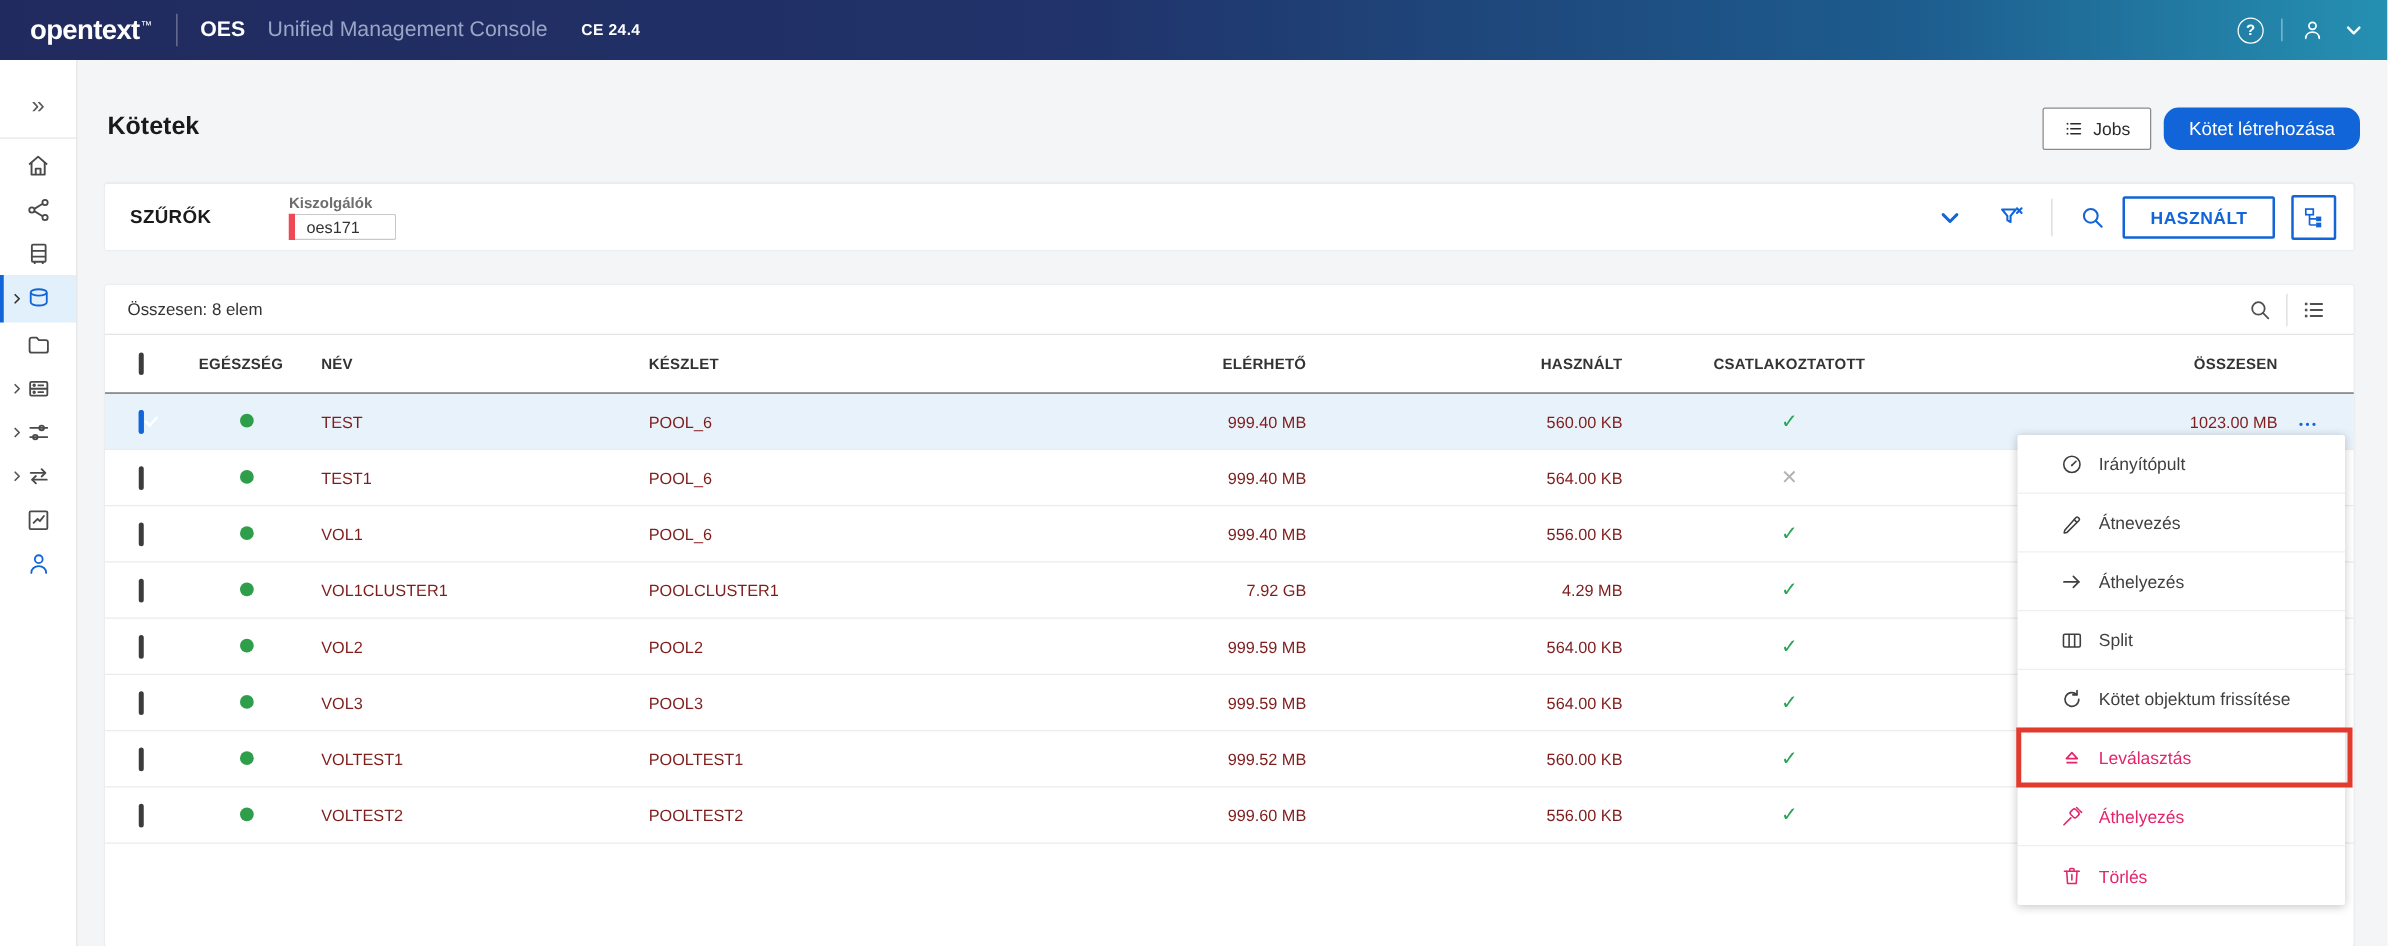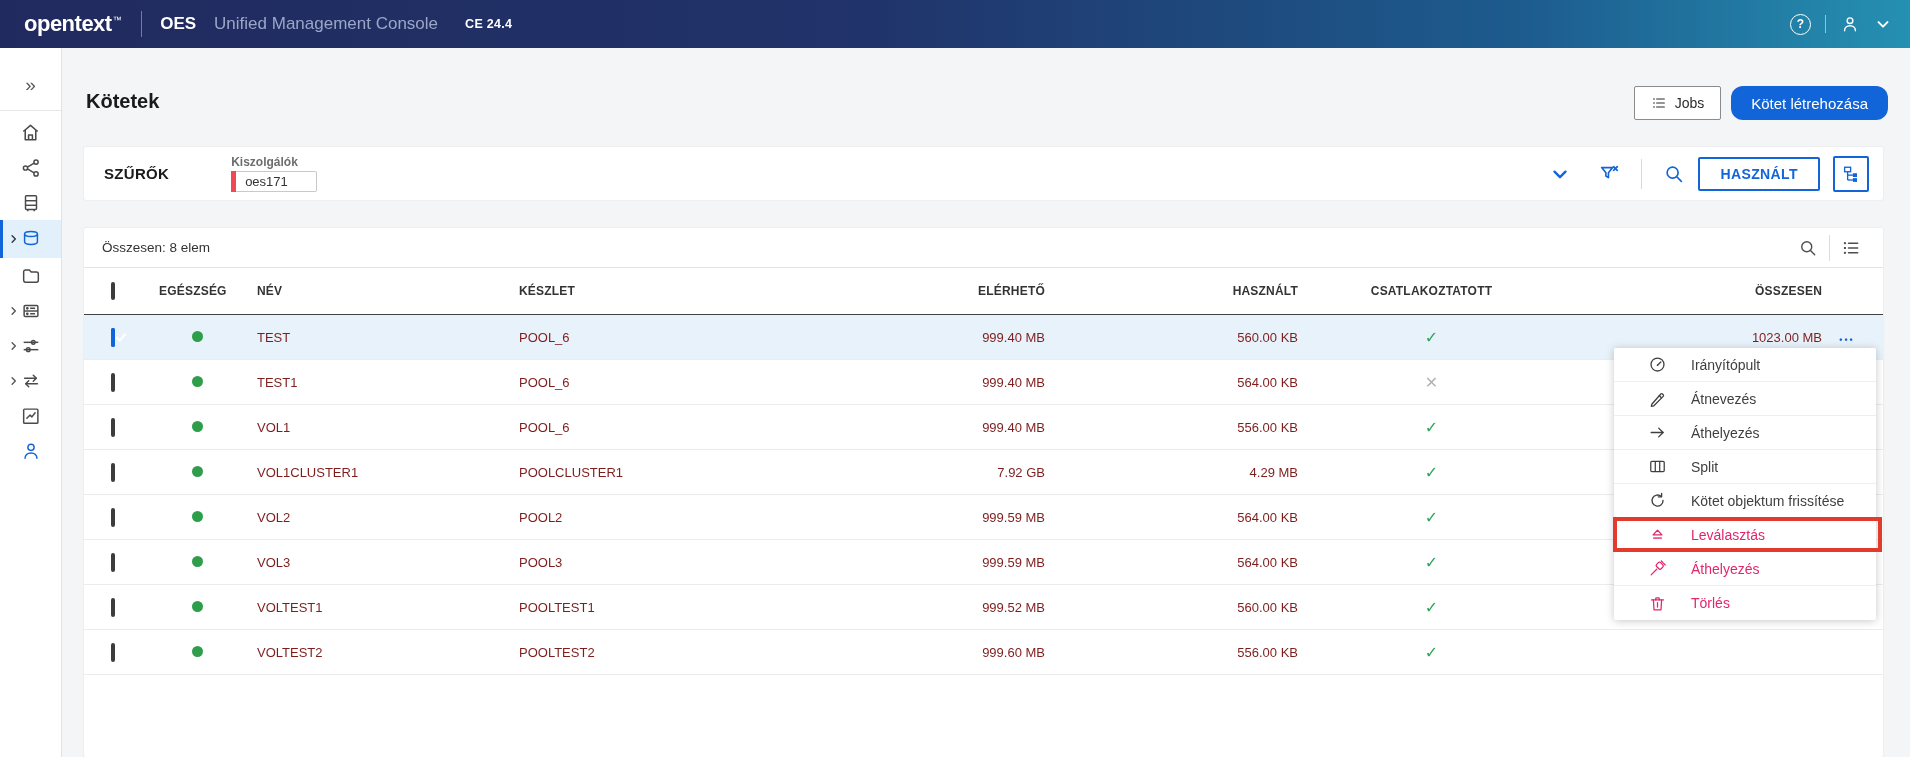--- a/index.html
+++ b/index.html
@@ -86,21 +86,21 @@
   .health-dot { display:inline-block; width:11px; height:11px; border-radius:50%; background:#2e9e4b; margin-left:33px; }
   .mk { font-size:16px; font-weight:400; }
   .mk.yes { color:#2ba357; } .mk.yes::before { content:"✓"; }
   .mk.no  { color:#b3b3b3; } .mk.no::before  { content:"✕"; }
   .row-dots { color:#1264d9; font-size:15px; font-weight:700; letter-spacing:1px; text-align:center; cursor:pointer; }
   .row-dots::before { content:"•••"; font-size:9px; letter-spacing:2px; }
 
   
   .ctx-menu { position:absolute; left:1614px; top:348px; width:262px; background:#fff; border-radius:2px;
     box-shadow:0 1px 8px rgba(0,0,0,.22); z-index:10; }
-  .ctx-item { position:relative; height:34px; display:flex; align-items:center; padding-left:33px; gap:24px;
+  .ctx-item { position:relative; height:47px; display:flex; align-items:center; padding-left:33px; gap:12px;
     font-size:14px; color:#3f3f3f; cursor:pointer; border-bottom:1px solid #efefef; }
   .ctx-item:last-child { border-bottom:none; }
   .ctx-item.danger { color:#e3256c; }
   .ctx-item.annotated::after { content:""; position:absolute; left:-1px; right:-6px; top:-1px; bottom:-1px;
     border:4px solid #e23b2e; pointer-events:none; }
   .ctx-icon { width:20px; display:flex; justify-content:center; }
 </style>
 </head>
 <body>
 

